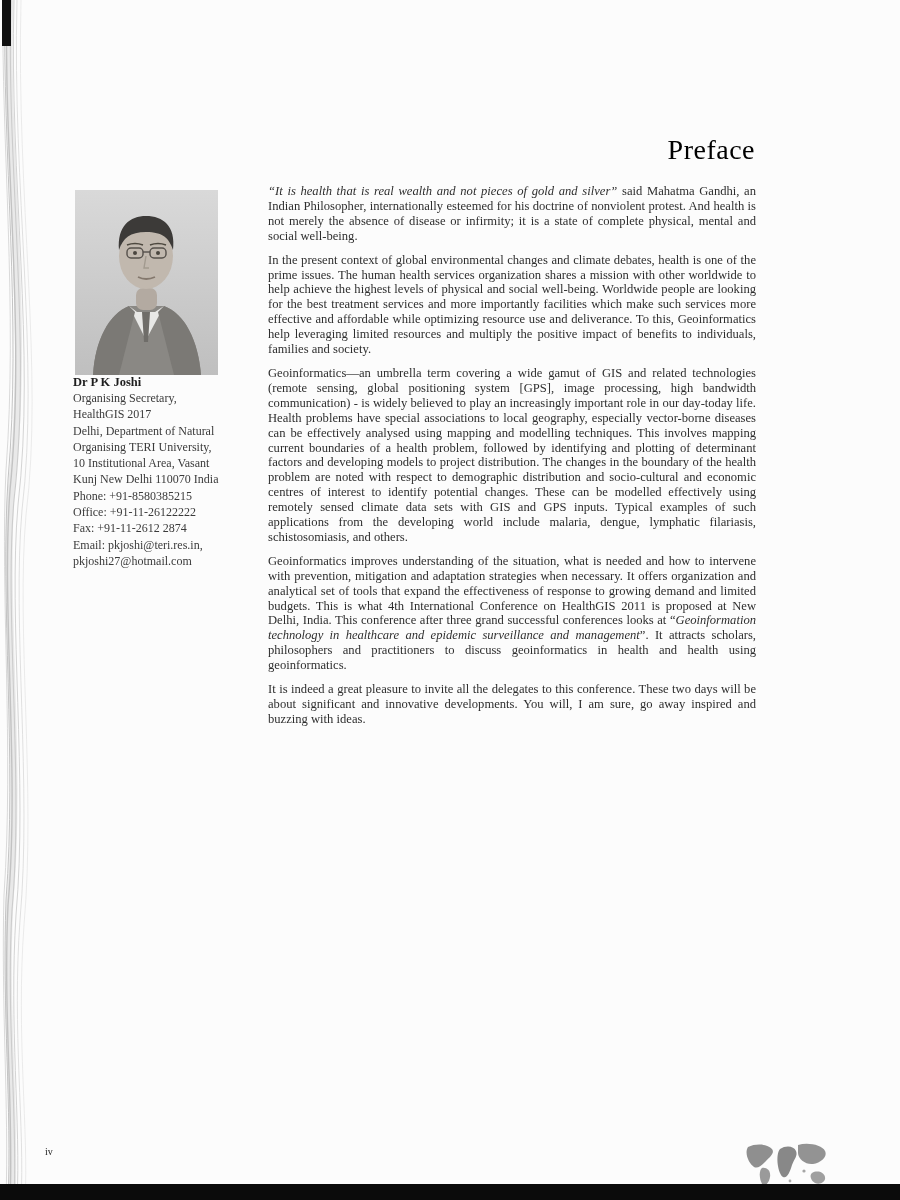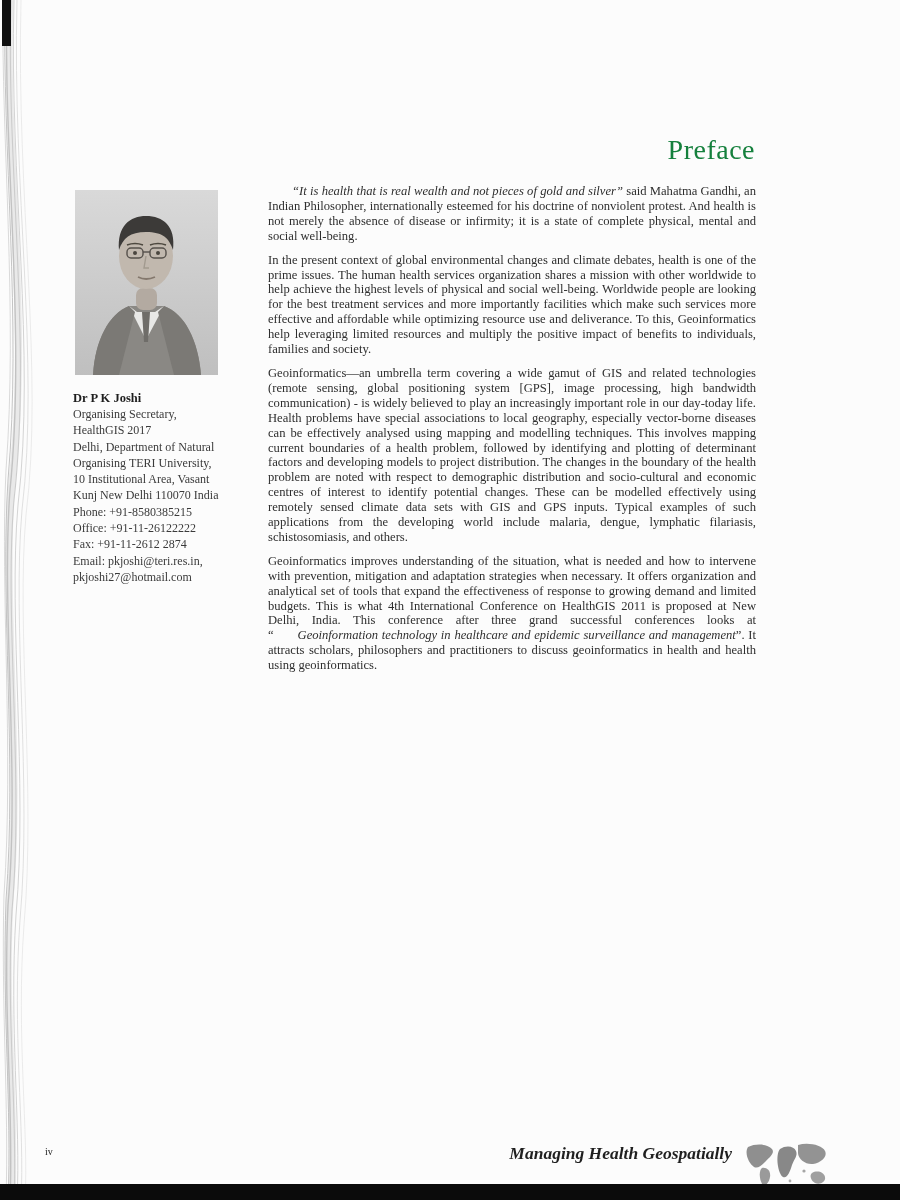--- a/index.html
+++ b/index.html
@@ -26,36 +26,35 @@
     background: #101010;
   }
   
   .title {
     position: absolute;
     top: 134px; right: 145px;
     margin: 0;
     font-size: 28px;
     font-weight: normal;
     letter-spacing: 0.5px;
-    color: #15803d;
+    color: #000000;
   }
   
   .sidebar {
     position: absolute;
     left: 73px; top: 190px;
     width: 168px;
   }
   .photo {
     width: 143px; height: 185px;
     margin-left: 2px;
     background: #cfcfcf;
     overflow: hidden;
   }
   .author-name {
-    margin-top: 16px;
     font-weight: bold;
     font-size: 12.5px;
     color: #1e1e1e;
   }
   .author-line {
     font-size: 12px;
     line-height: 16.3px;
     color: #3a3a3a;
   }
   
@@ -64,21 +63,21 @@
     left: 268px; top: 184px;
     width: 488px;
   }
   .para {
     margin: 0 0 9px 0;
     font-size: 12.6px;
     line-height: 14.9px;
     text-align: justify;
     color: #2e2e2e;
   }
-  .para .it { font-style: italic; margin-left: 24px; }
+  .para .it { font-style: italic; }
   
   .page-number {
     position: absolute;
     left: 45px; top: 1146px;
     font-size: 10px;
     color: #222;
   }
   .tagline {
     position: absolute;
     top: 1143px; right: 168px;
@@ -168,24 +167,24 @@
         <div class="author-line">Email: pkjoshi@teri.res.in,</div>
         <div class="author-line">pkjoshi27@hotmail.com</div>
       </div>
   </aside>
 
   <main class="body-col" id="paragraphs">
       <p class="para"><span class="it">“It is health that is real wealth and not pieces of gold and silver”</span><span> said Mahatma Gandhi, an Indian Philosopher, internationally esteemed for his doctrine of nonviolent protest. And health is not merely the absence of disease or infirmity; it is a state of complete physical, mental and social well-being.</span></p>
       <p class="para"><span>In the present context of global environmental changes and climate debates, health is one of the prime issues. The human health services organization shares a mission with other worldwide to help achieve the highest levels of physical and social well-being. Worldwide people are looking for the best treatment services and more importantly facilities which make such services more effective and affordable while optimizing resource use and deliverance. To this, Geoinformatics help leveraging limited resources and multiply the positive impact of benefits to individuals, families and society.</span></p>
       <p class="para"><span>Geoinformatics—an umbrella term covering a wide gamut of GIS and related technologies (remote sensing, global positioning system [GPS], image processing, high bandwidth communication) - is widely believed to play an increasingly important role in our day-today life. Health problems have special associations to local geography, especially vector-borne diseases can be effectively analysed using mapping and modelling techniques. This involves mapping current boundaries of a health problem, followed by identifying and plotting of determinant factors and developing models to project distribution. The changes in the boundary of the health problem are noted with respect to demographic distribution and socio-cultural and economic centres of interest to identify potential changes. These can be modelled effectively using remotely sensed climate data sets with GIS and GPS inputs. Typical examples of such applications from the developing world include malaria, dengue, lymphatic filariasis, schistosomiasis, and others.</span></p>
       <p class="para"><span>Geoinformatics improves understanding of the situation, what is needed and how to intervene with prevention, mitigation and adaptation strategies when necessary. It offers organization and analytical set of tools that expand the effectiveness of response to growing demand and limited budgets. This is what 4th International Conference on HealthGIS 2011 is proposed at New Delhi, India. This conference after three grand successful conferences looks at “</span><span class="it">Geoinformation technology in healthcare and epidemic surveillance and management</span><span>”. It attracts scholars, philosophers and practitioners to discuss geoinformatics in health and health using geoinformatics.</span></p>
+      <p class="para"><span>It is indeed a great pleasure to invite all the delegates to this conference. These two days will be about significant and innovative developments. You will, I am sure, go away inspired and buzzing with ideas.</span></p>
     </main>
 
   <span class="page-number">iv</span>
-  <span class="tagline">Managing Health Geospatially</span>
 
   <svg class="globe" viewBox="0 0 87 48">
 
     <path d="M6,6 C14,2 26,3 30,8 C33,12 28,16 24,20 C20,24 16,28 12,26 C7,23 2,12 6,6 Z" fill="#8f8f8f"></path>
 
     <path d="M20,27 C25,26 29,30 28,36 C27,42 23,46 21,44 C18,41 16,30 20,27 Z" fill="#9a9a9a"></path>
 
     <path d="M38,8 C44,4 52,5 54,10 C56,15 52,18 50,24 C48,31 45,38 41,36 C36,33 33,14 38,8 Z" fill="#888888"></path>
 
     <path d="M56,4 C66,1 80,4 83,10 C86,16 78,22 71,23 C64,24 56,18 56,12 Z" fill="#939393"></path>

